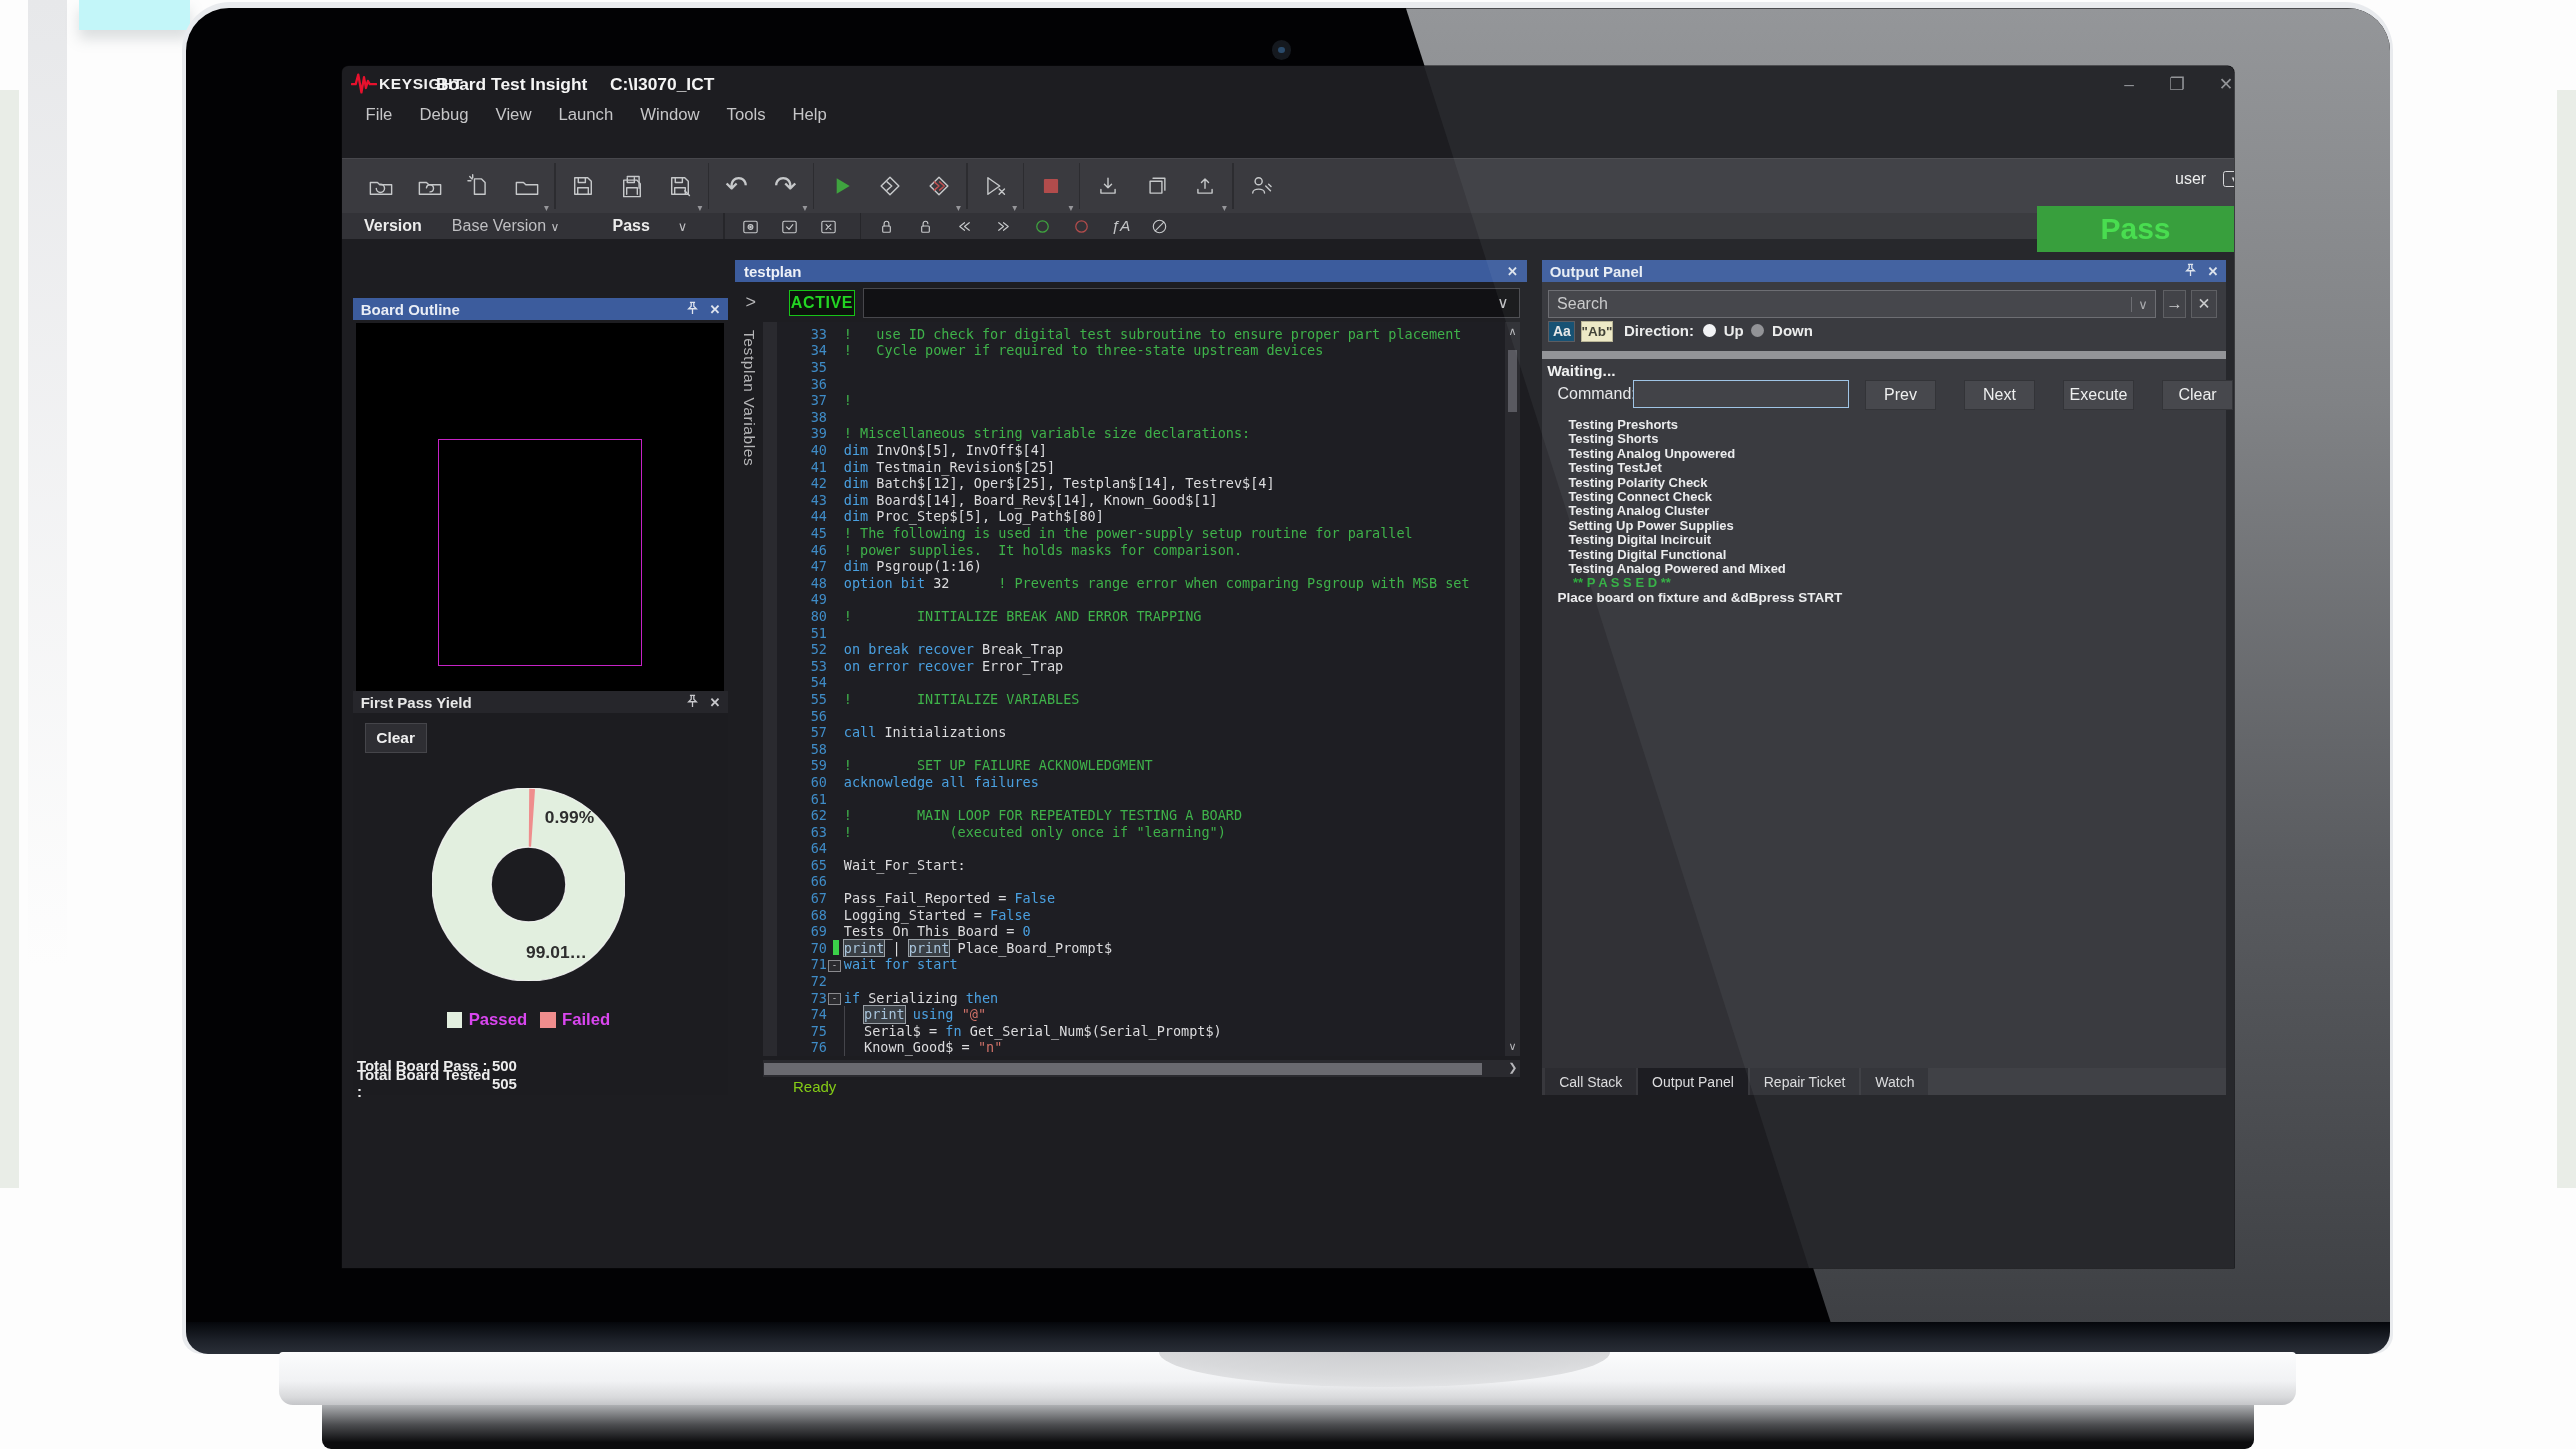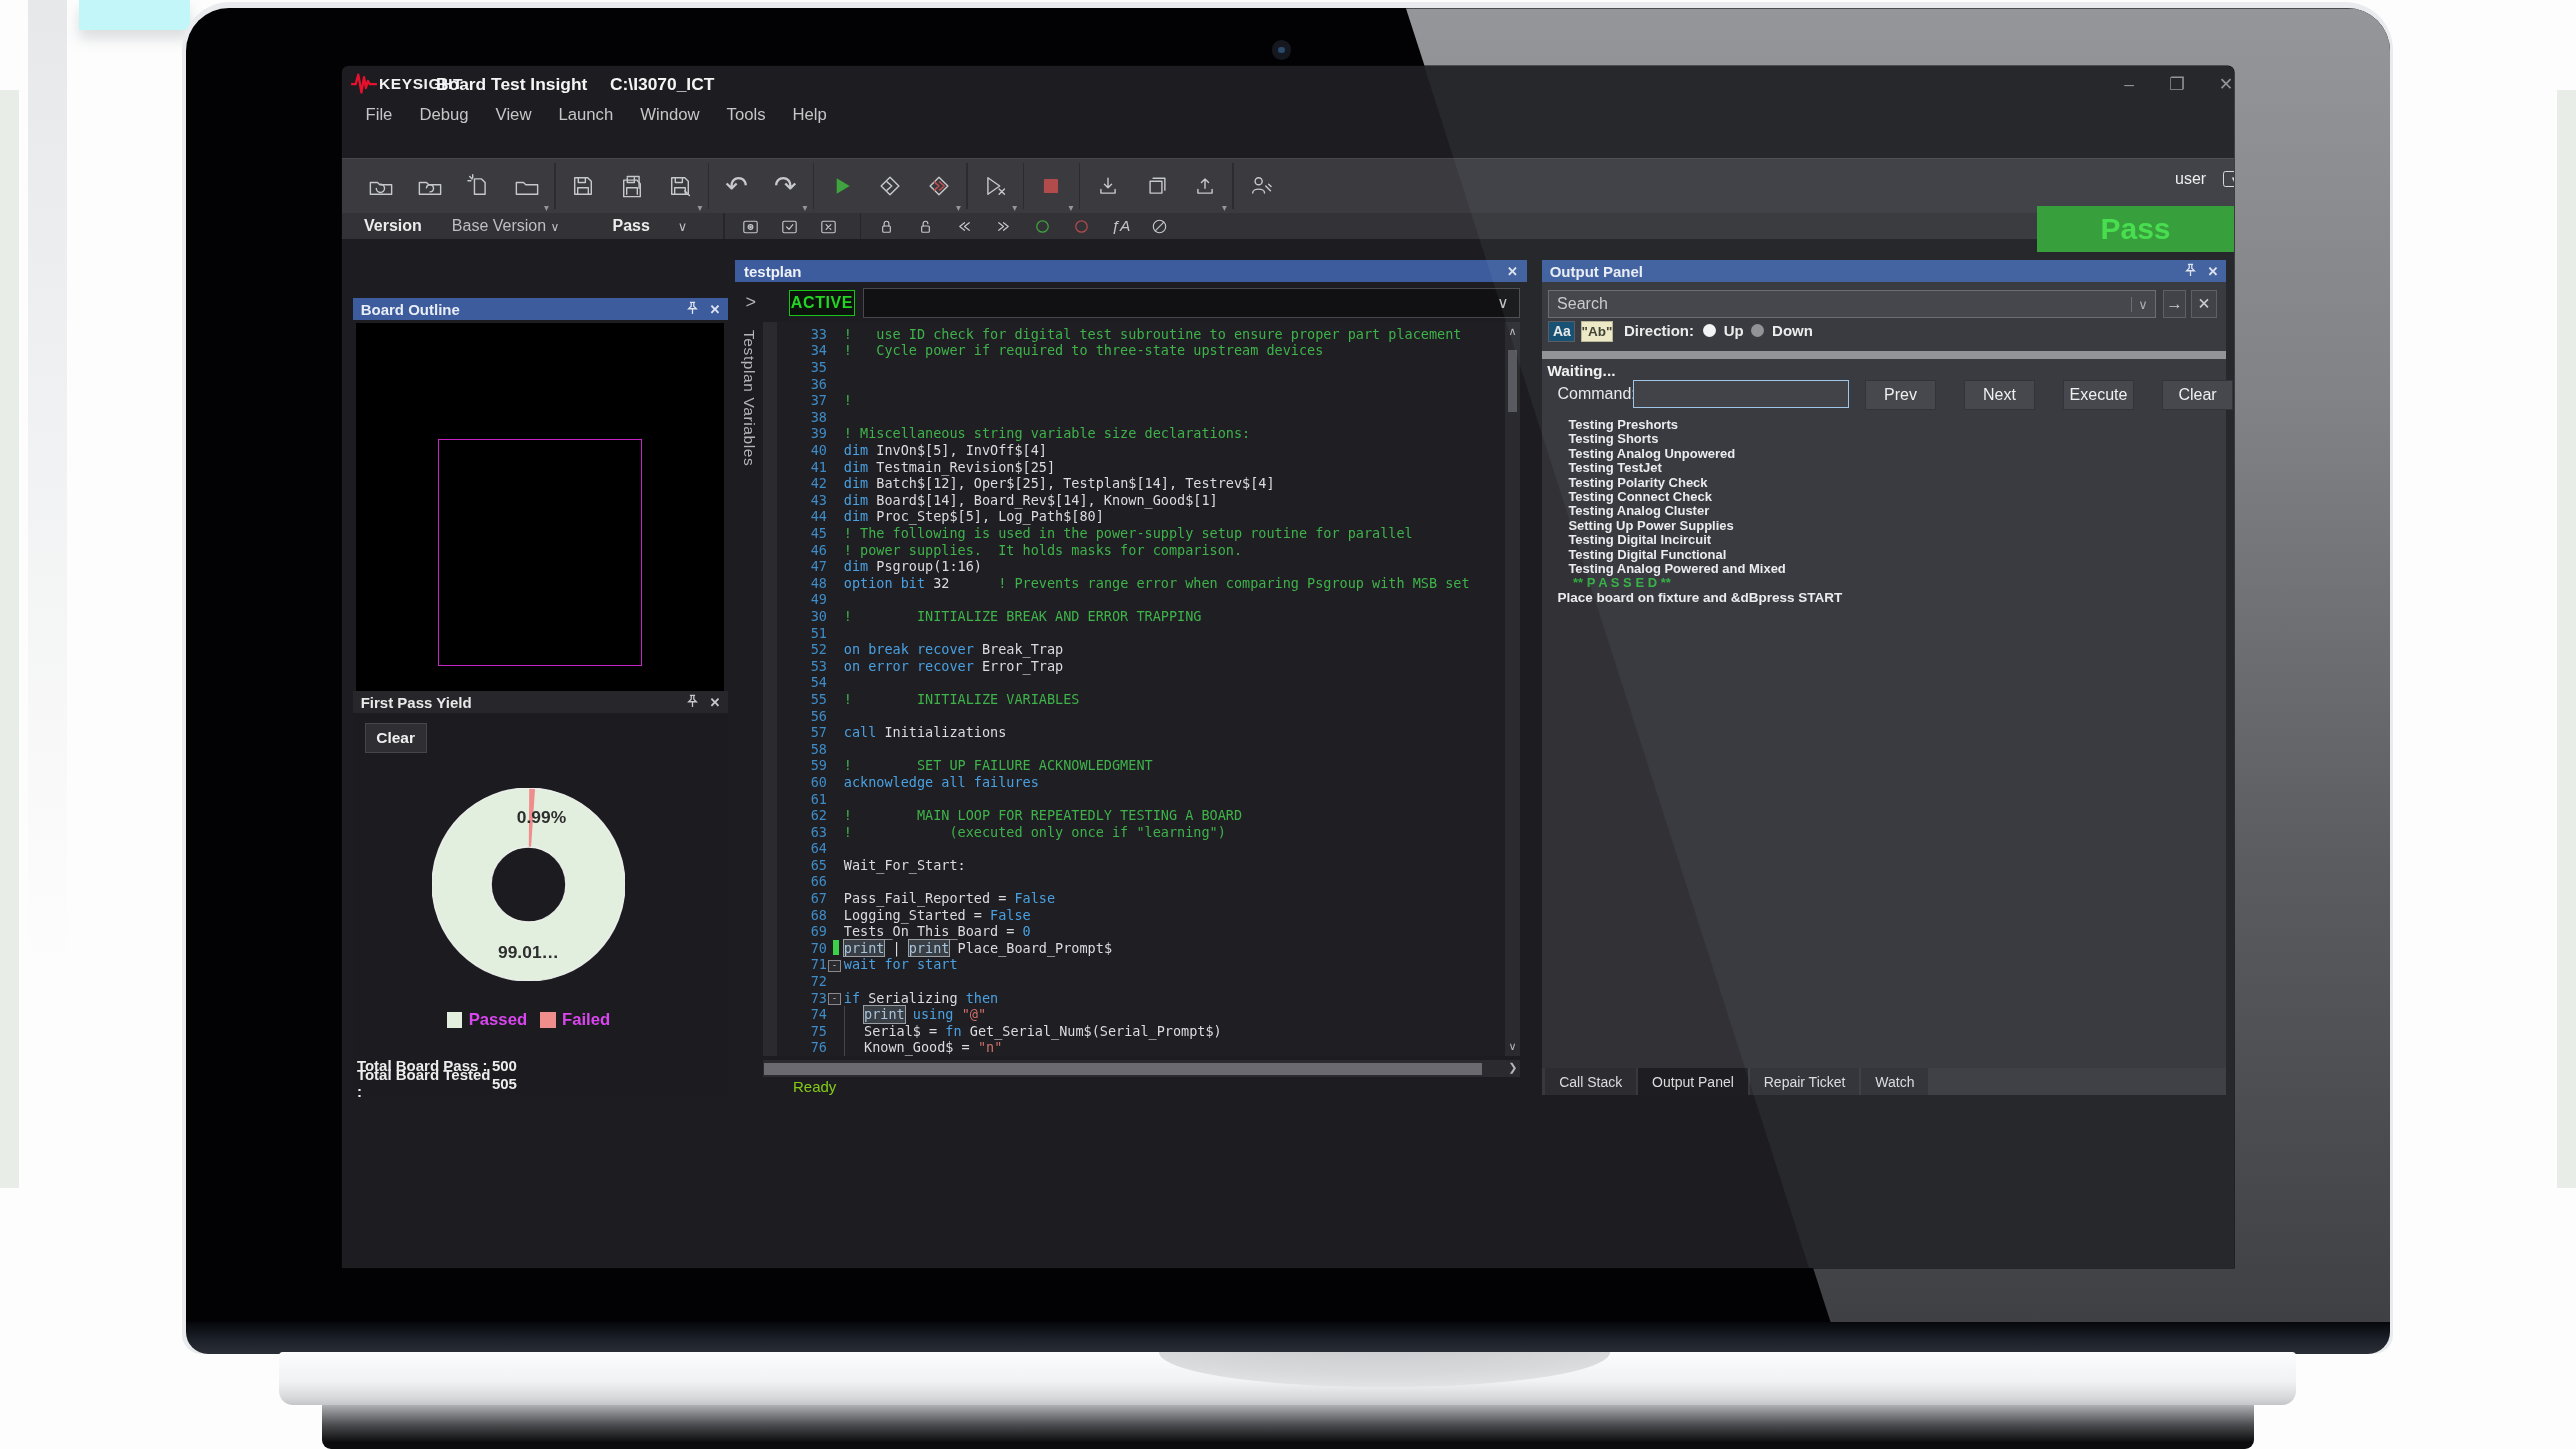--- a/index.html
+++ b/index.html
@@ -79,21 +79,21 @@
   .ph-icons{margin-left:auto;display:flex;gap:10.3px;align-items:center;color:#dfe4ee;}
   .ph-close{font-size:13px;font-weight:bold;}
   .panel-bo{position:absolute;left:11px;top:194px;width:375px;height:422px;background:#1d1d21;margin-top:38px;}
   .bo-canvas{position:absolute;left:3.2px;top:24.5px;width:368px;height:394px;background:#000;}
   .bo-rect{position:absolute;left:82px;top:116px;width:202px;height:225px;border:1.9px solid #c623c6;}
   .panel-fpy{position:absolute;left:11px;top:625px;width:375px;height:404px;background:#1c1c20;}
   .fpy-clear{position:absolute;left:11.6px;top:32px;width:62px;height:30px;background:#2e2e33;
       border:0.6px solid #45454a;color:#f0f0f0;font-size:15.5px;font-weight:bold;display:flex;
       align-items:center;justify-content:center;box-sizing:border-box;}
   .donut{position:absolute;left:79px;top:97px;width:193px;height:193px;}
-  .donut-label{position:absolute;width:103px;text-align:center;font-size:17.4px;font-weight:bold;color:#2e2e2e;}
+  .donut-label{position:absolute;width:103px;text-align:center;font-size:17.4px;font-weight:bold;color:#2e2e2e;margin-left:28px;}
   .dl-fail{left:137px;top:116px;}
   .dl-pass{left:124px;top:251px;}
   .fpy-legend{position:absolute;left:53px;top:319px;width:245px;display:flex;gap:13px;
       align-items:center;justify-content:center;font-size:16.7px;font-weight:bold;color:#d946ef;}
   .legend-item{display:flex;gap:6.4px;align-items:center;}
   .legend-sq{width:15.5px;height:15.5px;display:inline-block;}
   .fpy-totals{position:absolute;left:3.9px;top:365px;font-size:15px;font-weight:bold;color:#ededed;}
   .total-row{display:flex;height:18px;align-items:center;}
   .total-row .tl{width:135px;}
   
@@ -592,21 +592,21 @@
             <span class="fc"></span>
             <span class="tk-k">option bit</span>
             <span class="tk-p"> 32</span>
             <span class="tk-c">      ! Prevents range error when comparing Psgroup with MSB set</span>
           </div>
           <div class="cl">
             <span class="ln">49</span>
             <span class="fc"></span>
           </div>
           <div class="cl">
-            <span class="ln">30</span>
+            <span class="ln">80</span>
             <span class="fc"></span>
             <span class="tk-c">!        INITIALIZE BREAK AND ERROR TRAPPING</span>
           </div>
           <div class="cl">
             <span class="ln">51</span>
             <span class="fc"></span>
           </div>
           <div class="cl">
             <span class="ln">52</span>
             <span class="fc"></span>

